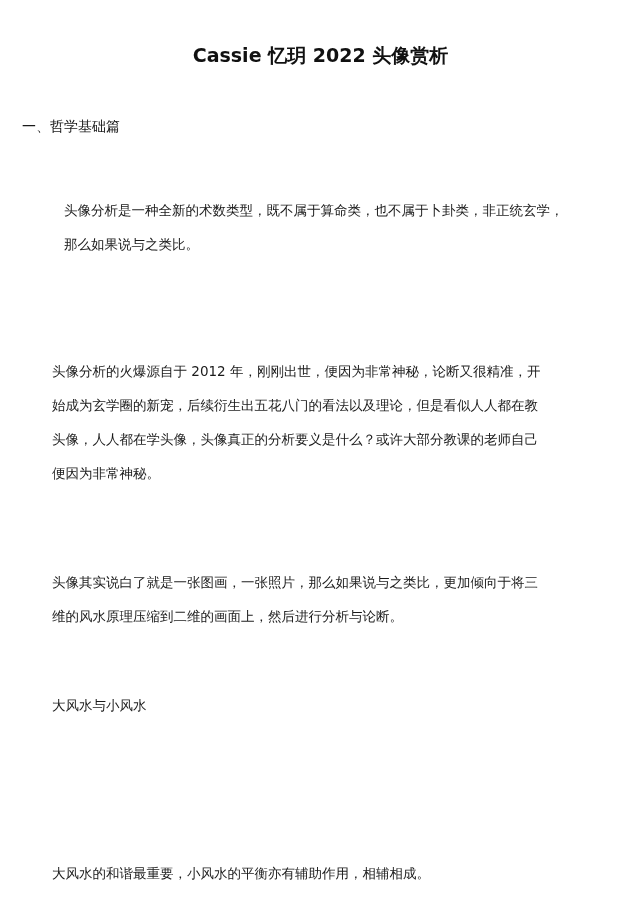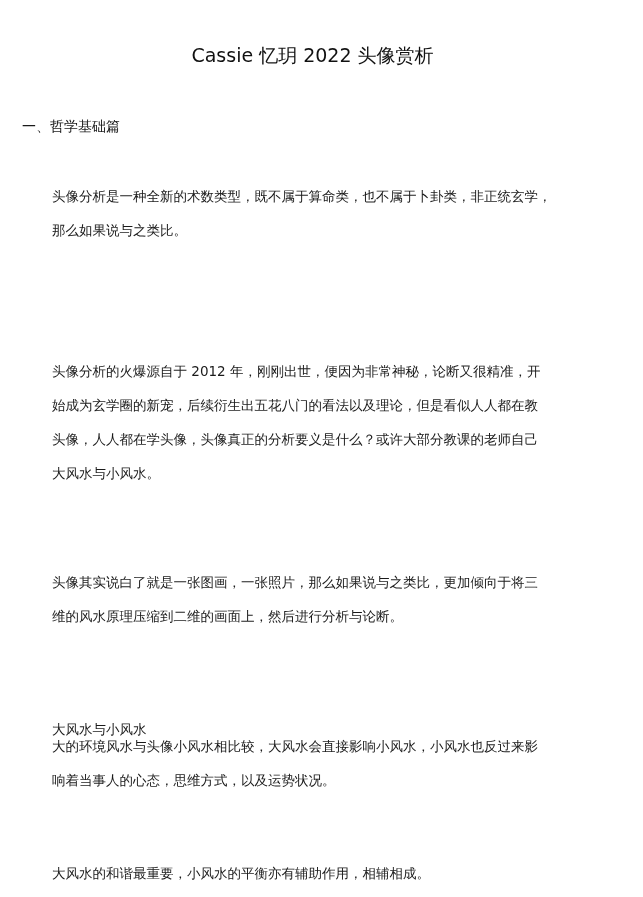--- a/index.html
+++ b/index.html
@@ -16,27 +16,28 @@
       color: #1a1a1a;
     }
     .page {
       position: absolute;
       left: 0; top: 0;
       width: 643px;
       height: 897px;
     }
     .title {
       position: absolute;
-      left: 8px;
+      left: 16px;
       width: 609px;
       top: 42px;
       text-align: center;
       font-size: 19px;
       line-height: 26px;
       color: #111;
+      font-weight: bold;
     }
     .h1 {
       position: absolute;
       left: 22px;
       top: 116px;
       font-size: 14px;
       line-height: 20px;
     }
     .h2 {
       position: absolute;
@@ -56,54 +57,49 @@
     .para .line {
       display: block;
       white-space: nowrap;
       height: 34px;
     }
     .sub {
       position: absolute;
       left: 52px;
       font-size: 13.5px;
       line-height: 20px;
-      margin-top: 24px;
     }
   </style>
 </head>
 <body>
 
 <div class="page">
 
   <div class="title">Cassie 忆玥 2022 头像赏析</div>
 
   <div class="h1">一、哲学基础篇</div>
 
 
-  <p class="para" style="top:179px;">
+  <p class="para" style="top:193px;margin-left:12px;">
     <span class="line">头像分析是一种全新的术数类型，既不属于算命类，也不属于卜卦类，非正统玄学，</span>
     <span class="line">那么如果说与之类比。</span>
   </p>
 
   <p class="para" style="top:354px;">
     <span class="line">头像分析的火爆源自于 2012 年，刚刚出世，便因为非常神秘，论断又很精准，开</span>
     <span class="line">始成为玄学圈的新宠，后续衍生出五花八门的看法以及理论，但是看似人人都在教</span>
     <span class="line">头像，人人都在学头像，头像真正的分析要义是什么？或许大部分教课的老师自己</span>
-    <span class="line">大风水与小风水。</span>
+    <span class="line">便因为非常神秘。</span>
   </p>
 
   <p class="para" style="top:565px;">
     <span class="line">头像其实说白了就是一张图画，一张照片，那么如果说与之类比，更加倾向于将三</span>
     <span class="line">维的风水原理压缩到二维的画面上，然后进行分析与论断。</span>
   </p>
 
   <div class="sub" style="top:695px;">大风水与小风水</div>
 
-  <p class="para" style="top:729px;">
-    <span class="line">大的环境风水与头像小风水相比较，大风水会直接影响小风水，小风水也反过来影</span>
-    <span class="line">响着当事人的心态，思维方式，以及运势状况。</span>
-  </p>
 
   <p class="para" style="top:856px;">
     <span class="line">大风水的和谐最重要，小风水的平衡亦有辅助作用，相辅相成。</span>
   </p>
 
 </div>
 
 </body></html>

